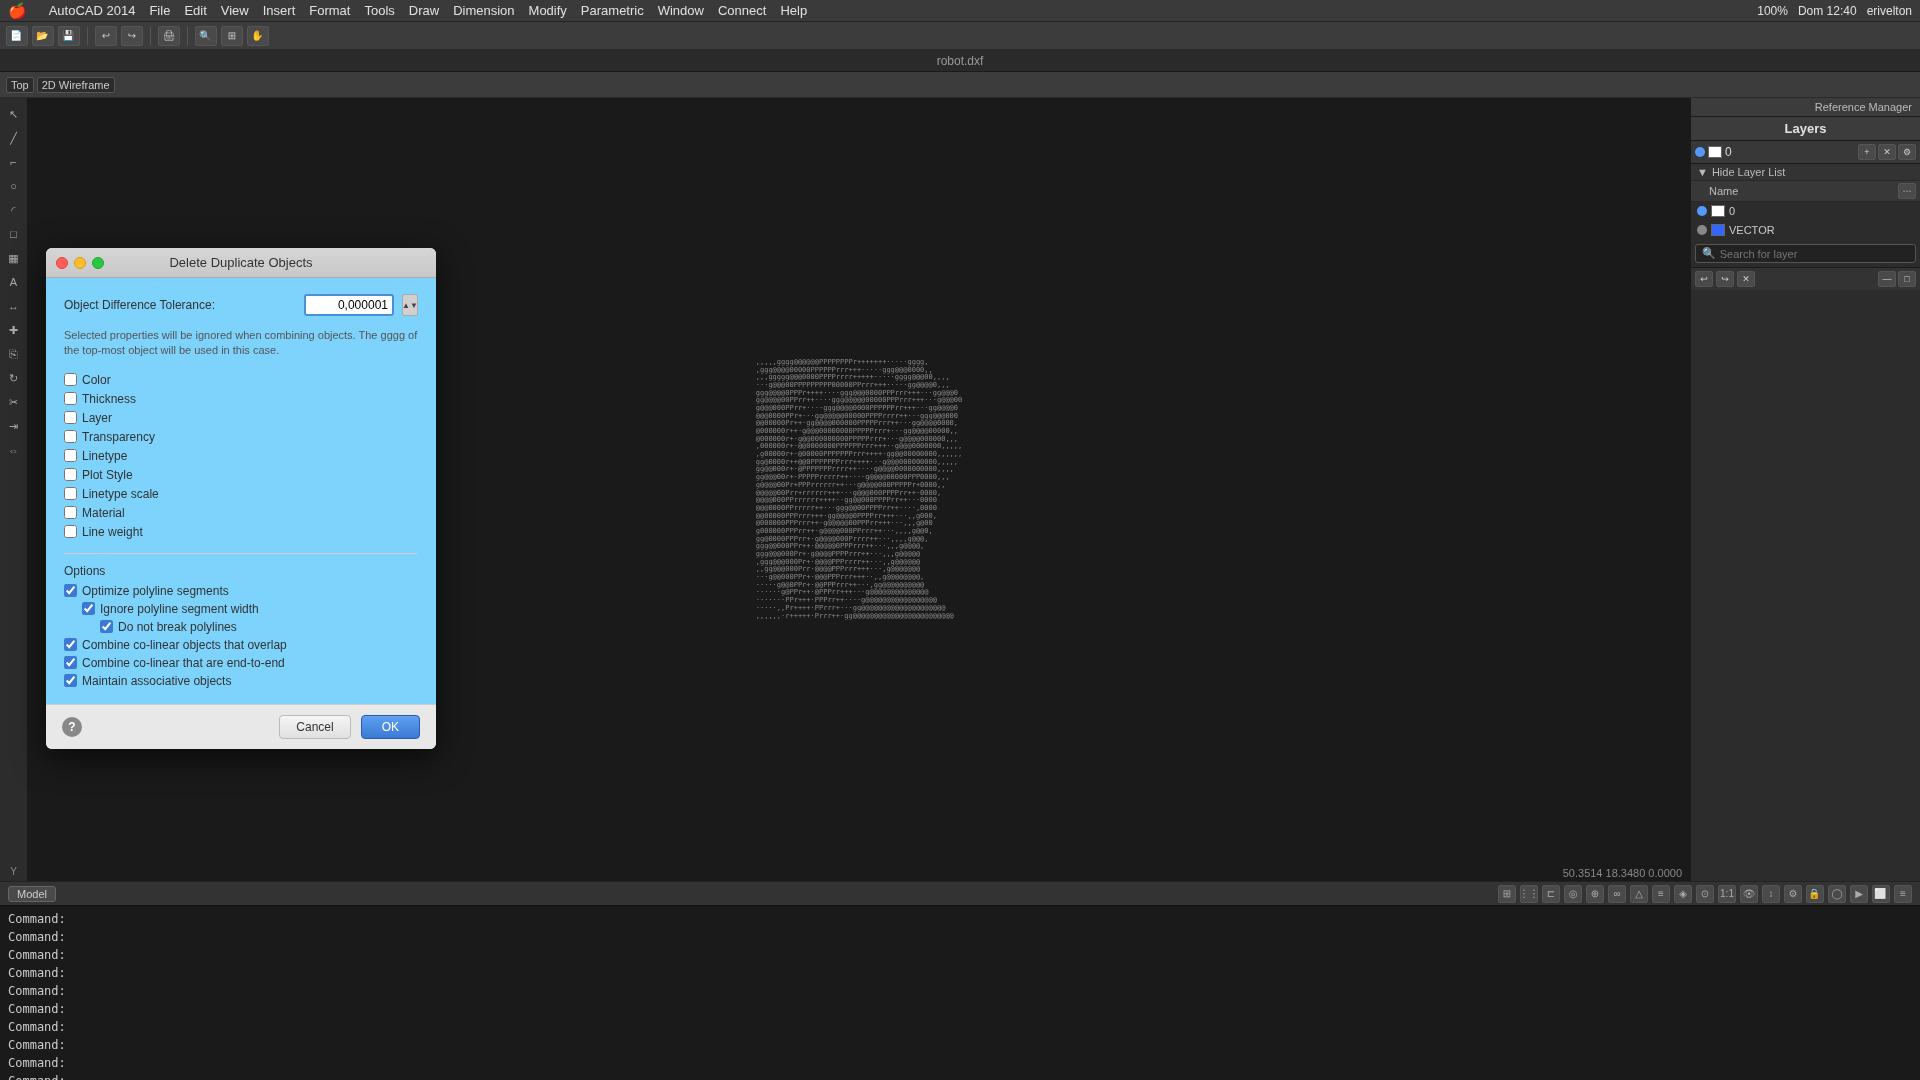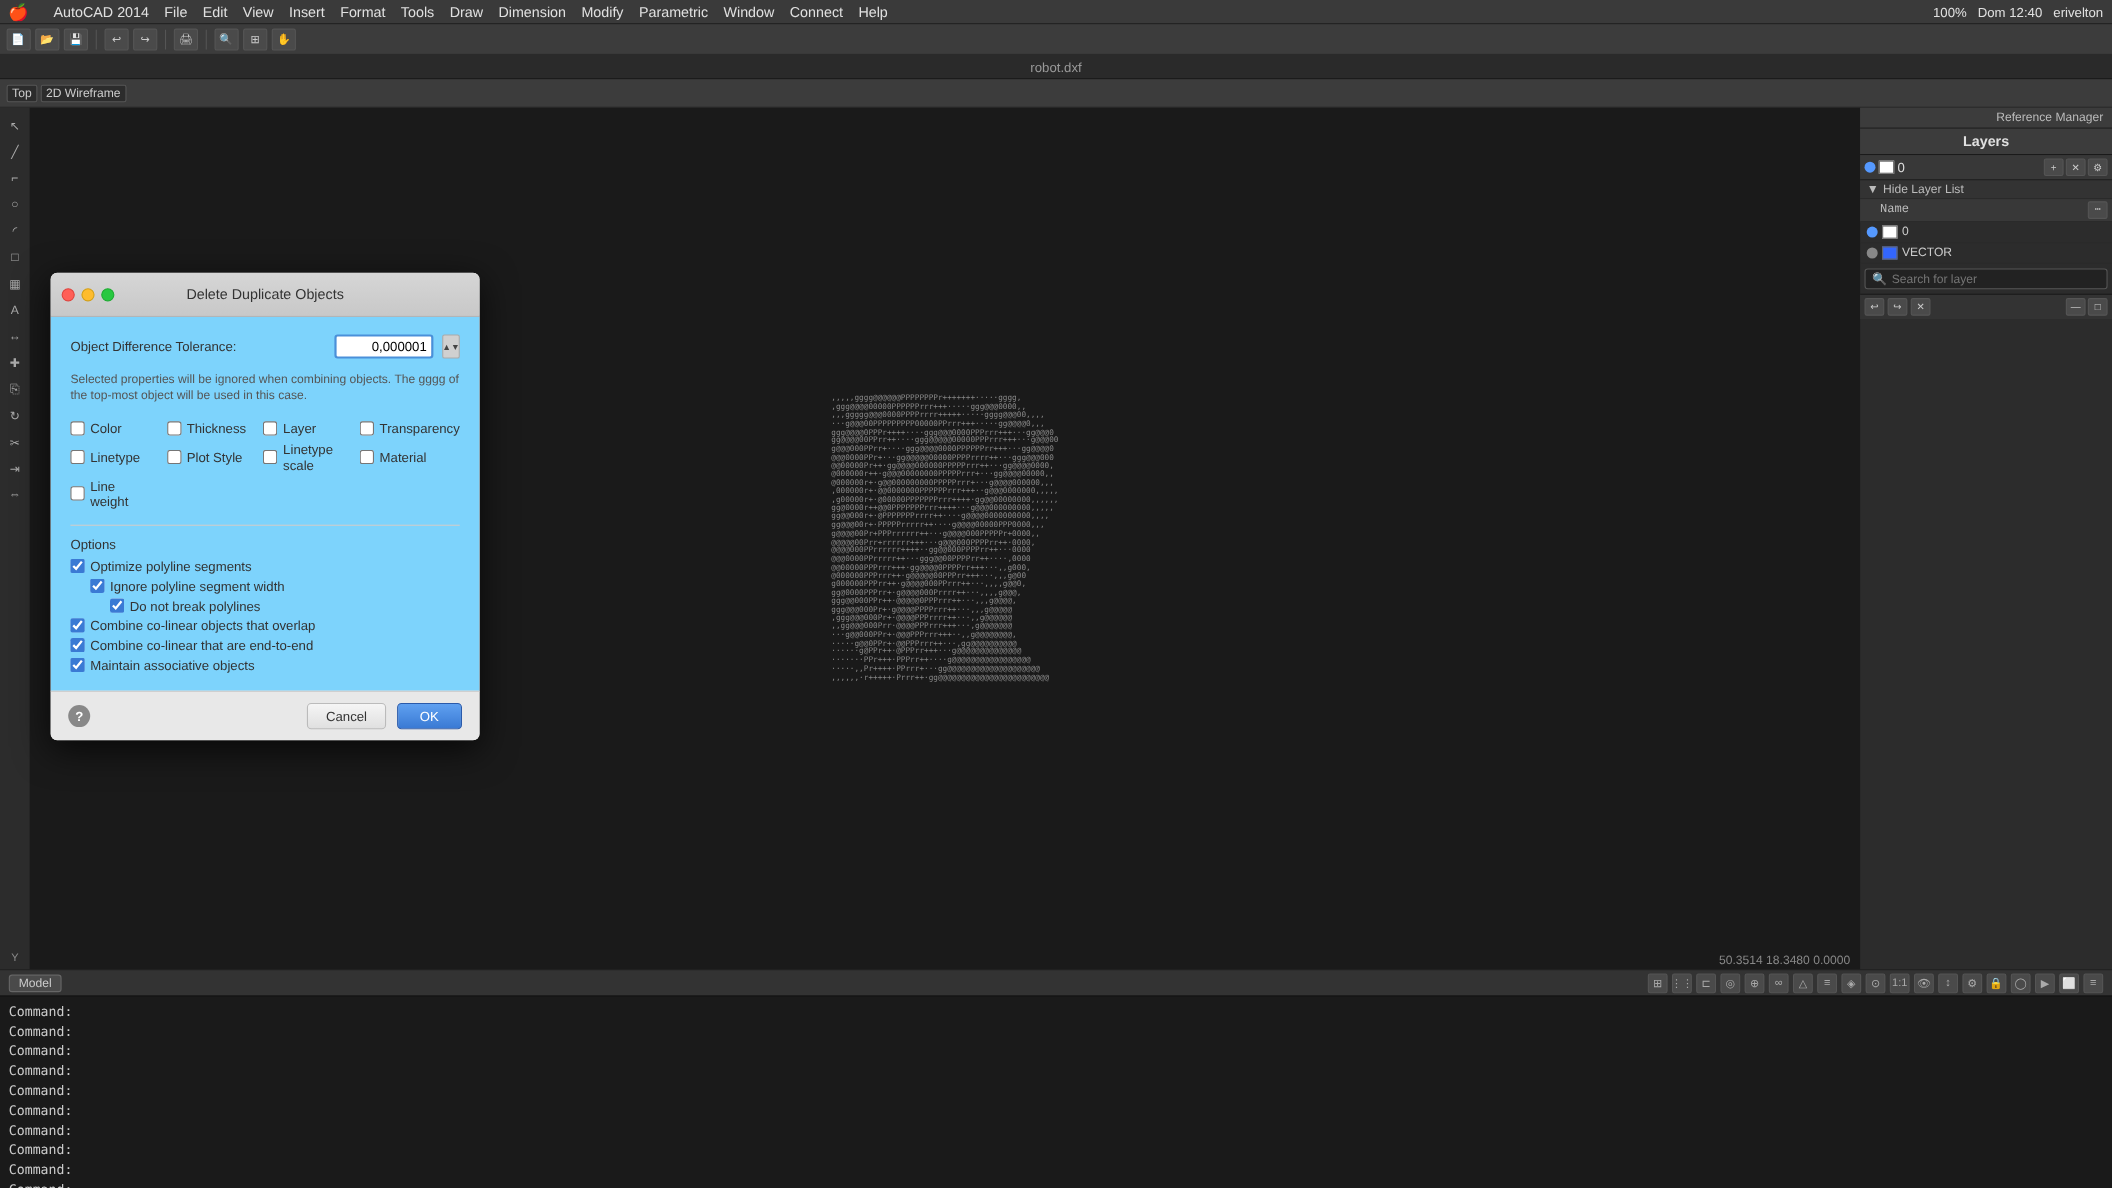--- a/index.html
+++ b/index.html
@@ -229,21 +229,20 @@
       color: #ccc;
       font-size: 9px;
     }
     .layer-row-header {
       display: flex;
       align-items: center;
       background: #383838;
       padding: 2px 4px;
       border-bottom: 1px solid #2a2a2a;
       gap: 4px;
-      font-family: Liberation Mono, monospace;
     }
     .layer-dot {
       width: 10px;
       height: 10px;
       border-radius: 50%;
       background: #888;
       flex-shrink: 0;
     }
     .layer-dot.active { background: #5599ff; }
     .layer-color-box {
@@ -381,21 +380,21 @@
       left: 46px;
       width: 390px;
       background: #ececec;
       border-radius: 6px;
       box-shadow: 0 8px 32px rgba(0,0,0,0.7);
       pointer-events: all;
       overflow: hidden;
     }
     .modal-titlebar {
       background: linear-gradient(to bottom, #d6d6d6, #c8c8c8);
-      height: 40px;
+      height: 30px;
       display: flex;
       align-items: center;
       padding: 0 10px;
       border-bottom: 1px solid #aaa;
       position: relative;
     }
     .modal-title {
       flex: 1;
       text-align: center;
       font-size: 13px;
@@ -462,21 +461,21 @@
       font-size: 11px;
       color: #555;
       margin-bottom: 14px;
       line-height: 1.4;
     }
     .properties-section {
       margin-bottom: 14px;
     }
     .checkbox-grid {
       display: grid;
-      grid-template-columns: 1fr 1fr 1fr 1fr;
+      grid-template-columns: 1fr;
       gap: 5px 10px;
     }
     .checkbox-row {
       display: flex;
       align-items: center;
       gap: 5px;
     }
     .checkbox-row input[type="checkbox"] {
       width: 13px;
       height: 13px;

